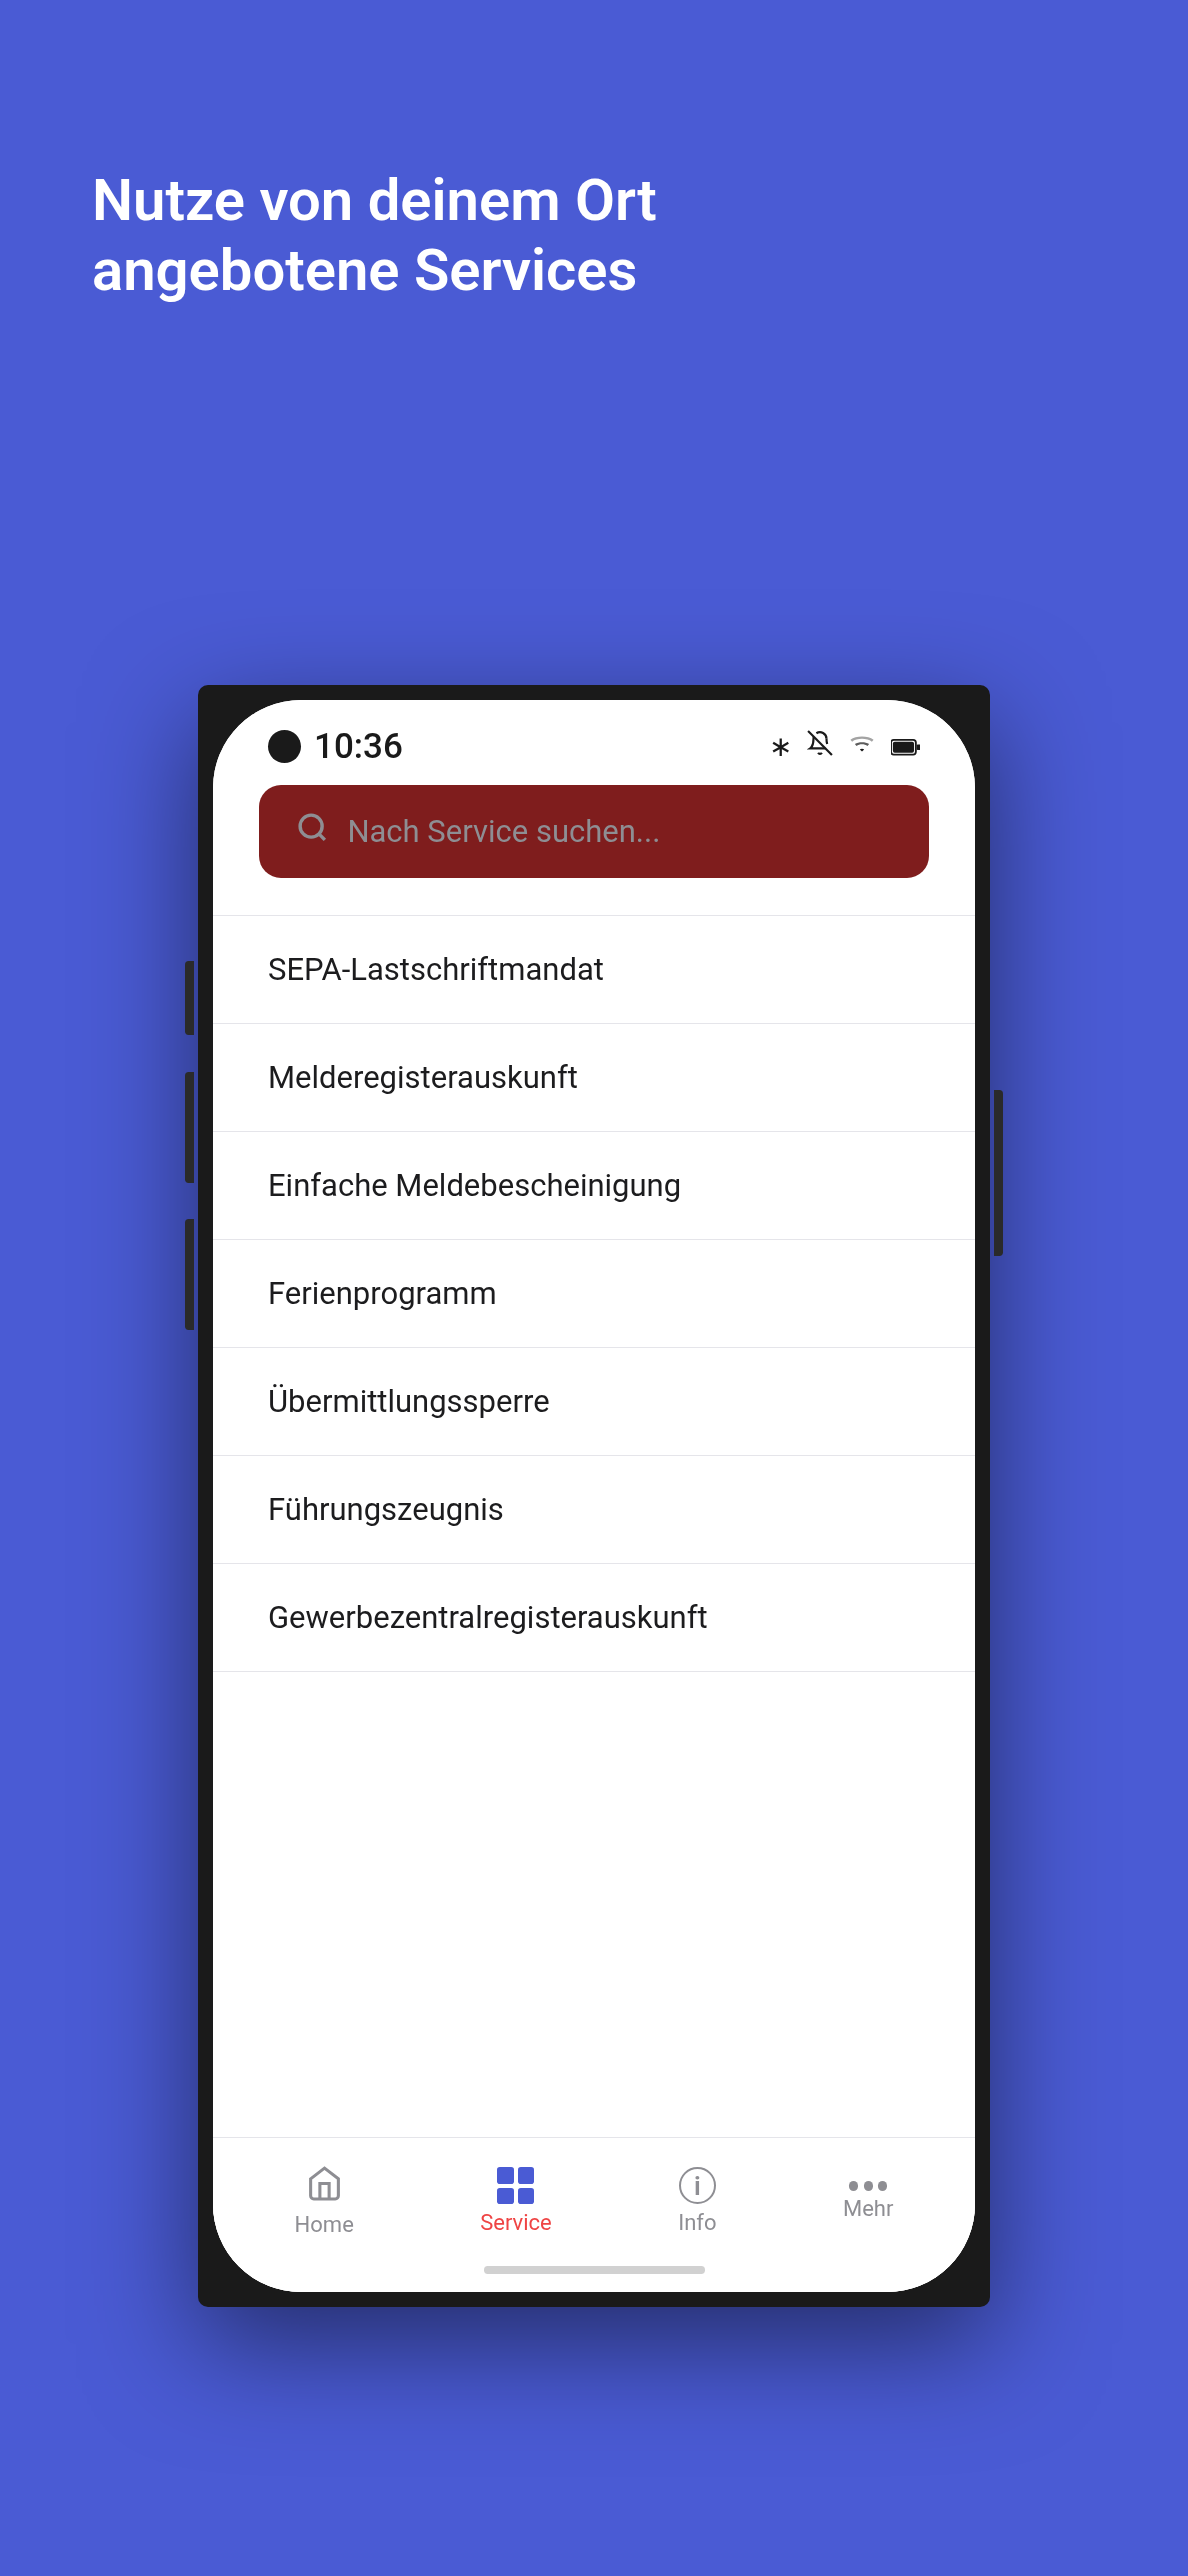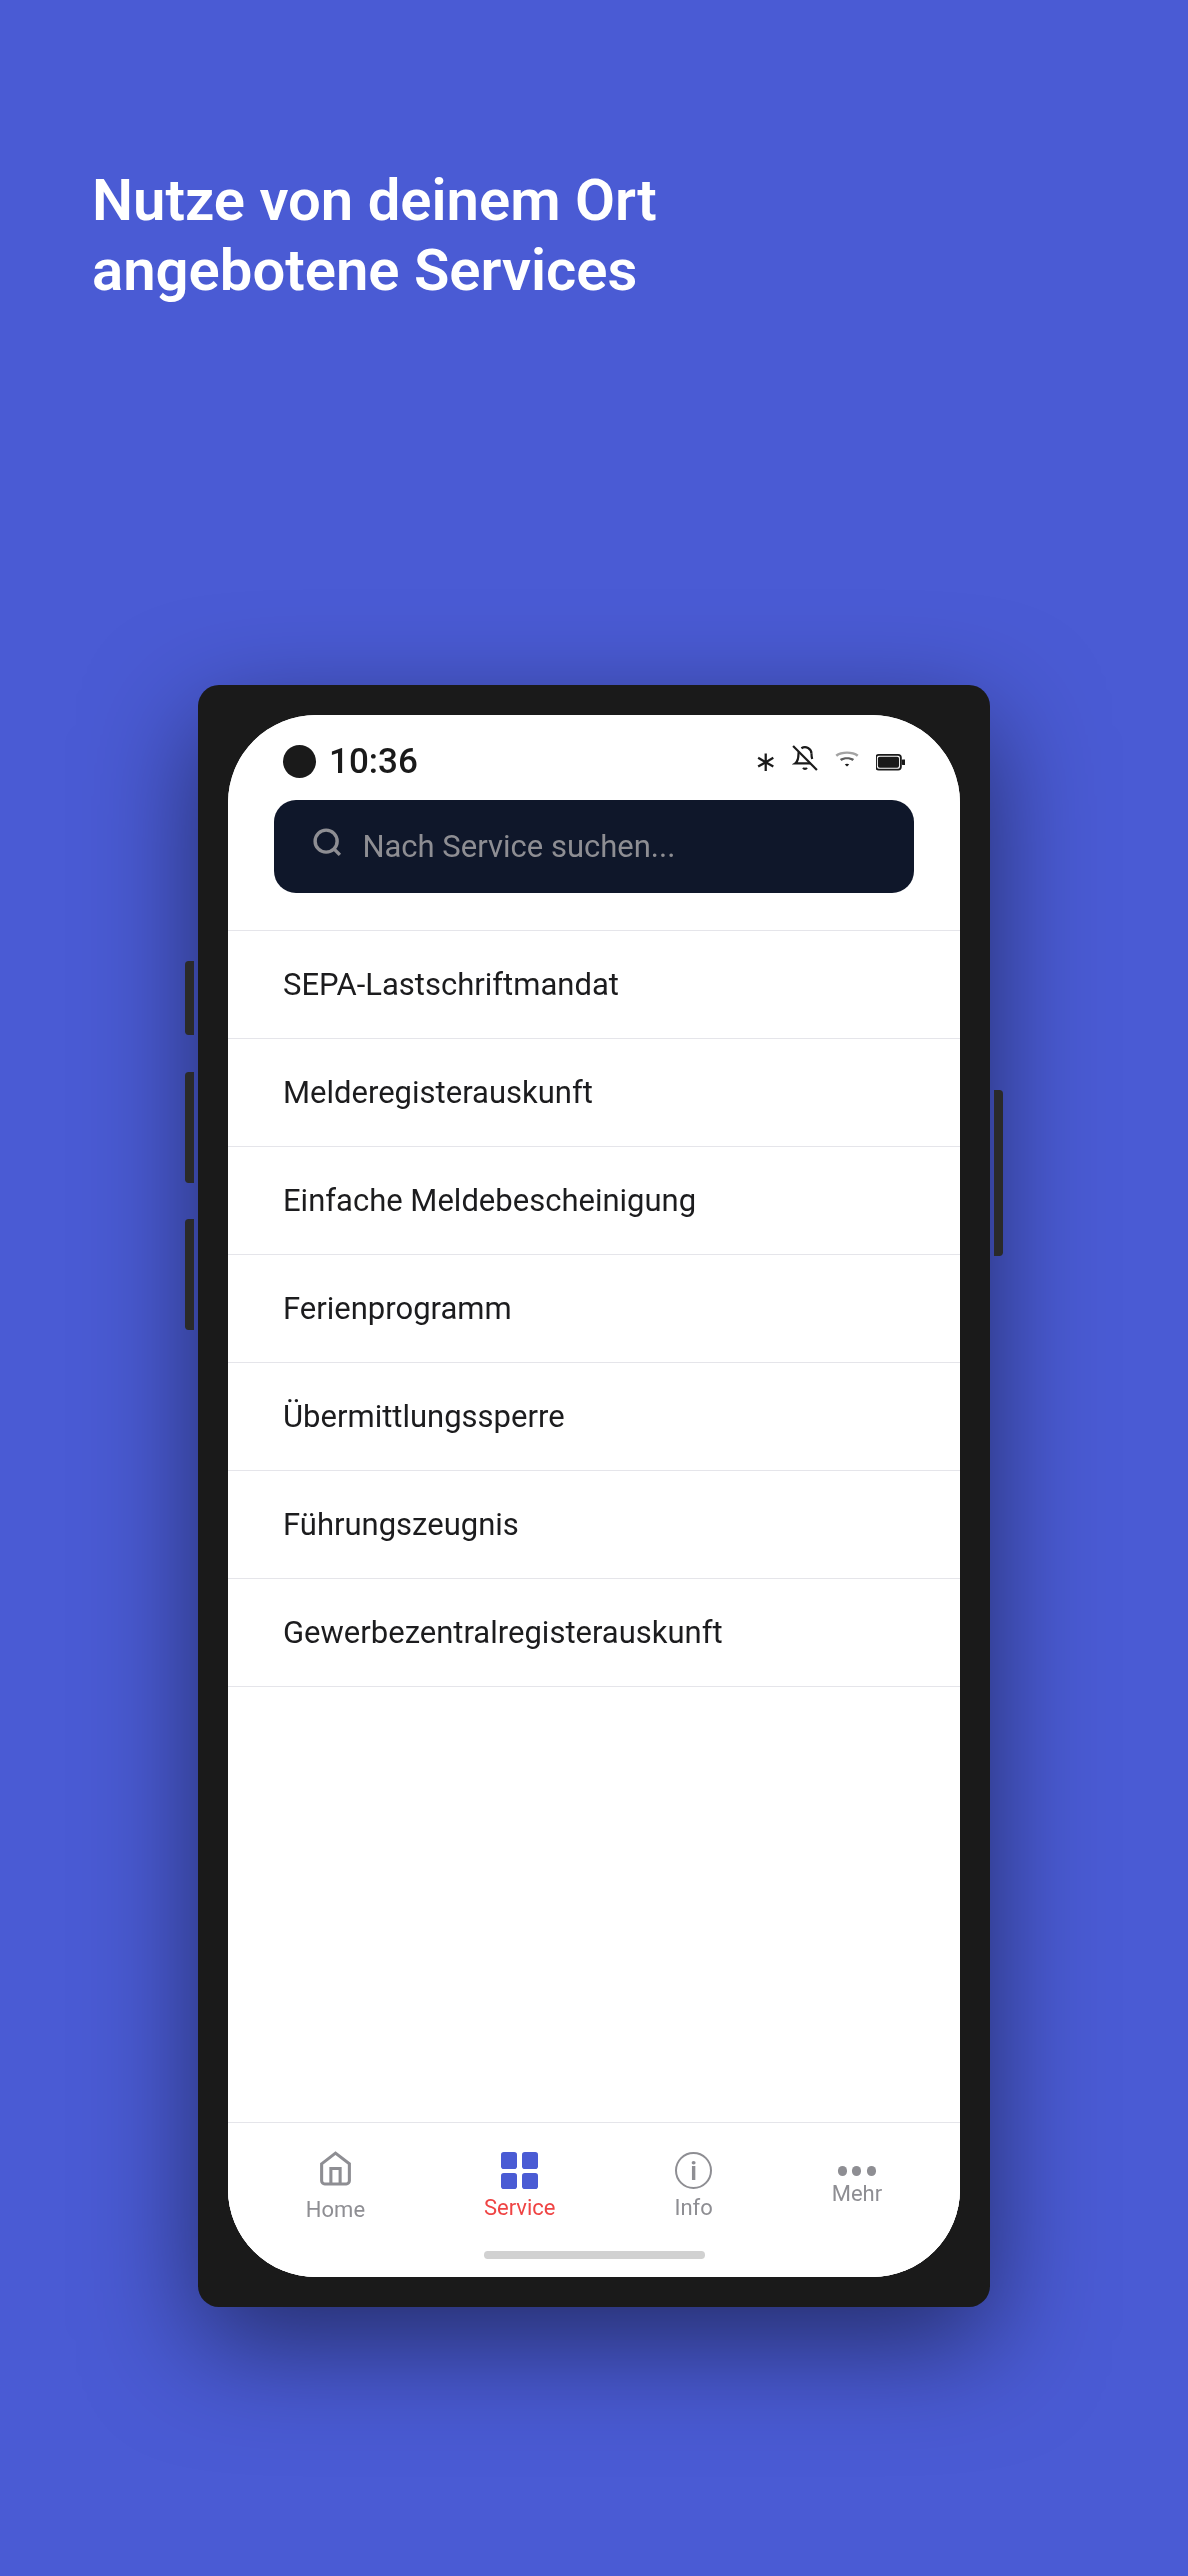--- a/index.html
+++ b/index.html
@@ -37,22 +37,22 @@
       justify-content: center;
       align-items: center;
       flex: 1;
       margin-top: 37px;
     }
 
     .phone-frame {
       width: 792px;
       height: 1622px;
       background-color: #1a1a1a;
-      border-radius: 21px;
-      padding: 30px;
+      border-radius: 10px;
+      padding: 15px;
       box-shadow: 0 37px 111px rgba(0,0,0,0.5);
       position: relative;
     }
 
     .phone-screen {
       width: 100%;
       height: 100%;
       background-color: #ffffff;
       border-radius: 88px;
       overflow: hidden;
@@ -105,21 +105,21 @@
       flex: 1;
       overflow: hidden;
       display: flex;
       flex-direction: column;
       background: white;
     }
 
     
     .search-bar {
       margin: 9.2px 46px 37px 46px;
-      background: #0f172a;
+      background: #7f1d1d;
       border-radius: 22px;
       padding: 26px 37px;
       display: flex;
       align-items: center;
       gap: 18.4px;
     }
 
     .search-icon-wrap {
       color: #8e8e93;
       font-size: 33px;

